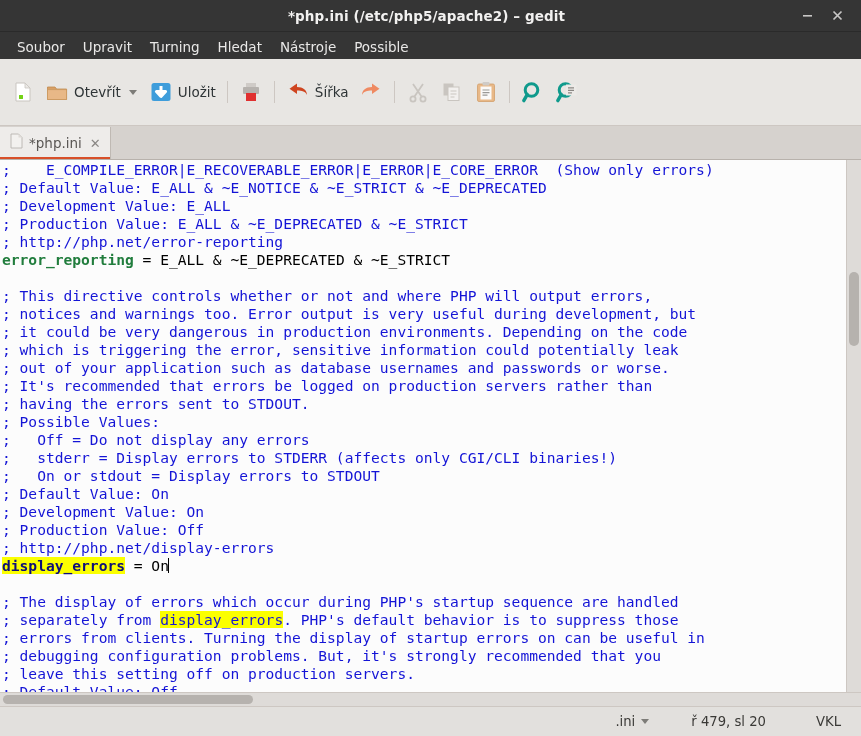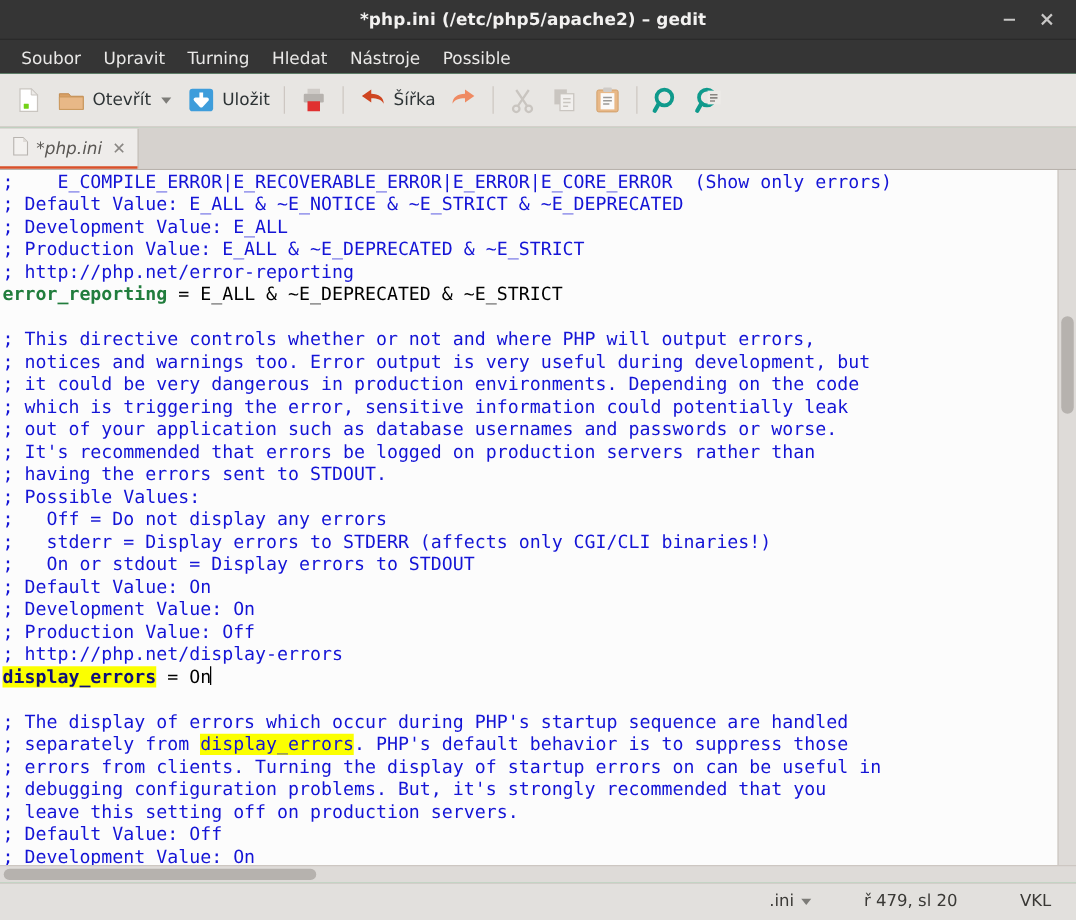--- a/index.html
+++ b/index.html
@@ -13,21 +13,21 @@
     overflow: hidden;
     font-family: "DejaVu Sans", "Liberation Sans", sans-serif;
     -webkit-font-smoothing: antialiased;
   }
   #app {
     width: 861px;
     height: 736px;
     position: relative;
     display: flex;
     flex-direction: column;
-    background: #22c55e;
+    background: #a3a3a3;
   }
 
   
   .titlebar {
     height: 31px;
     background: #353535;
     color: #e8e8e7;
     display: flex;
     align-items: center;
     position: relative;
@@ -82,21 +82,21 @@
     white-space: nowrap;
   }
 
   
   .toolbar {
     height: 42px;
     background: #e8e6e3;
     border-bottom: 1px solid #cdc7c2;
     display: flex;
     align-items: center;
-    padding: 0 6px;
+    padding: 12px 6px;
     flex: none;
   }
   .tb-btn {
     height: 32px;
     display: flex;
     align-items: center;
     gap: 5px;
     padding: 0 5px;
     border-radius: 3px;
   }
@@ -134,21 +134,21 @@
     height: 32px;
     display: flex;
     align-items: center;
     gap: 6px;
     padding: 0 9px 0 10px;
     background: #e9e7e4;
     position: relative;
     border-right: 1px solid #bfb9b3;
     min-width: 70px;
   }
-  .tab.active { background: #eeecea; font-style: italic; }
+  .tab.active { background: #eeecea; }
   .tab::after {
     content: "";
     position: absolute;
     left: 0; right: 0; bottom: 0;
     height: 2px;
     background: #d8502a;
   }
   .tab .tablabel {
     font-size: 13.5px;
     color: #5a5754;

